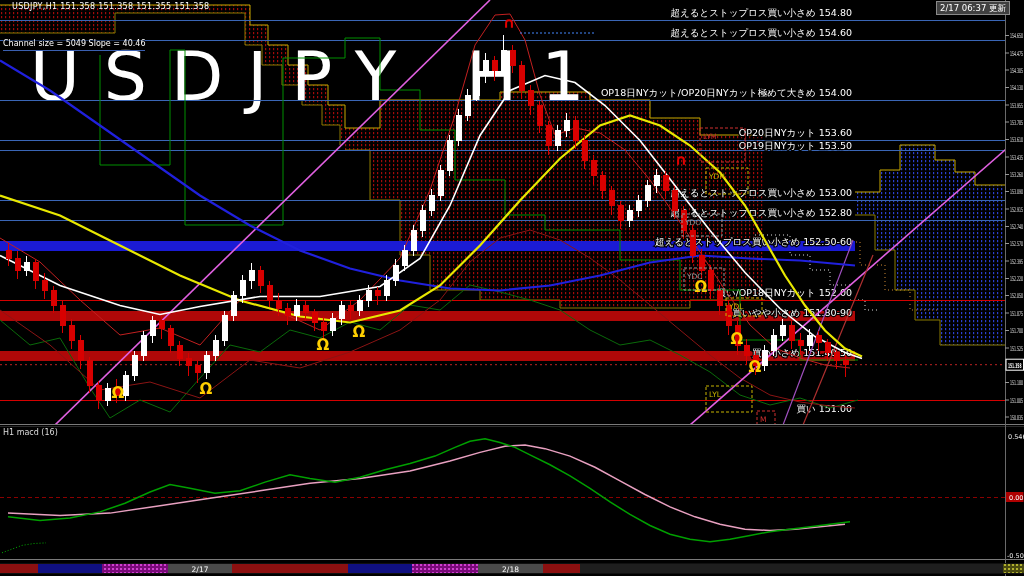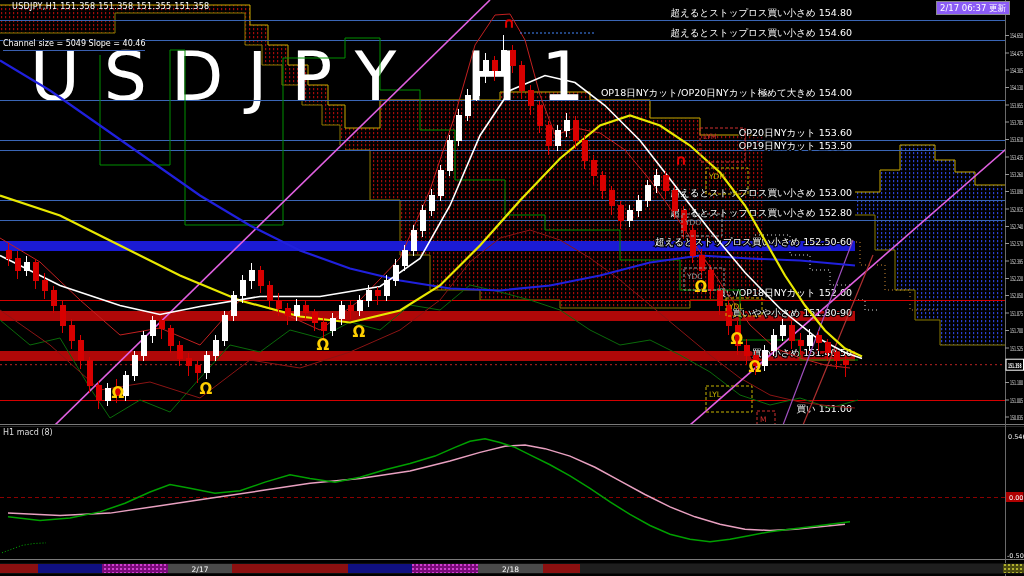--- a/index.html
+++ b/index.html
@@ -3,21 +3,21 @@
 <meta charset="utf-8">
 <style>
   html,body{margin:0;padding:0;background:#111;}
   .screen{position:relative;width:1024px;height:576px;background:#000;overflow:hidden;
           font-family:"DejaVu Sans",sans-serif;}
   svg{position:absolute;left:0;top:0;}
   .ohlc{position:absolute;left:12px;top:2px;font-size:8px;color:#fff;letter-spacing:0.3px;z-index:5;}
   .chinfo{position:absolute;left:3px;top:39px;font-size:8px;color:#fff;z-index:5;
           border-bottom:1px solid #3a5fb0;padding-bottom:2px;background:rgba(0,0,0,0.55);}
   .updated{position:absolute;left:936px;top:1px;font-size:8.5px;color:#fff;border:1px solid #8a8a8a;
-           padding:0 3px;line-height:12px;z-index:5;background:#8b5cf6;}
+           padding:0 3px;line-height:12px;z-index:5;background:#404040;}
   .macdlbl{position:absolute;left:3px;top:428px;font-size:8px;color:#ddd;z-index:5;}
   text{font-family:"DejaVu Sans",sans-serif;}
 </style>
 </head>
 <body>
 
 <div class="screen">
   <svg id="cv" width="1024" height="576" viewBox="0 0 1024 576">
     <defs>
       <clipPath id="chartclip">
@@ -382,14 +382,14 @@
         <text x="510.5" y="571.5" fill="#ffffff" font-size="7.5px" text-anchor="middle">2/18</text>
         <rect x="543" y="564" width="37" height="9" fill="#8c1010" shape-rendering="crispEdges"></rect>
         <rect x="580" y="564" width="423" height="9" fill="#1e1e1e" shape-rendering="crispEdges"></rect>
         <rect x="1003" y="564" width="21" height="9" fill="url(#olivepat)" shape-rendering="crispEdges"></rect>
       </g>
     </svg>
 
   <div class="ohlc">USDJPY,H1 151.358 151.358 151.355 151.358</div>
   <div class="chinfo">Channel size = 5049 Slope = 40.46</div>
   <div class="updated">2/17 06:37 更新</div>
-  <div class="macdlbl">H1  macd (8)</div>
+  <div class="macdlbl">H1  macd (16)</div>
 </div>
 
 </body></html>

